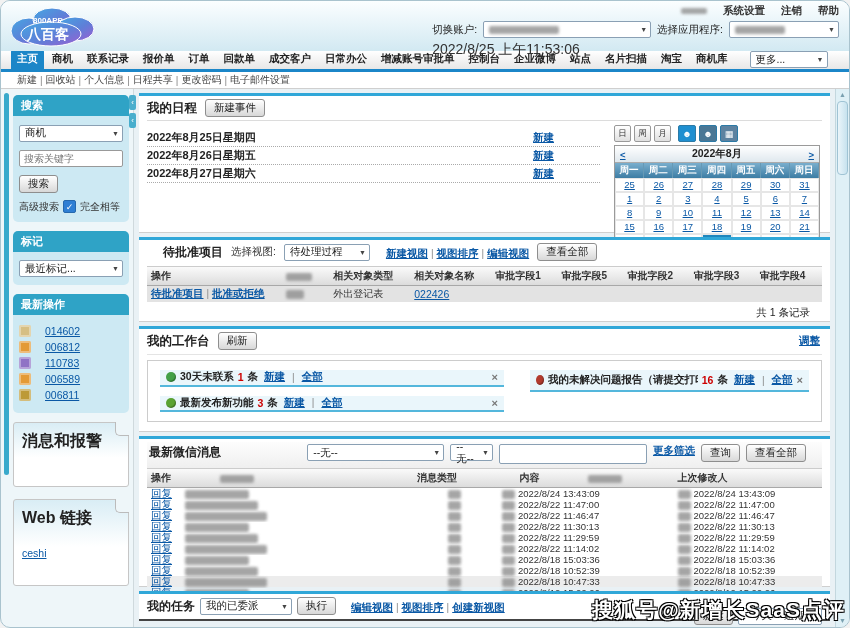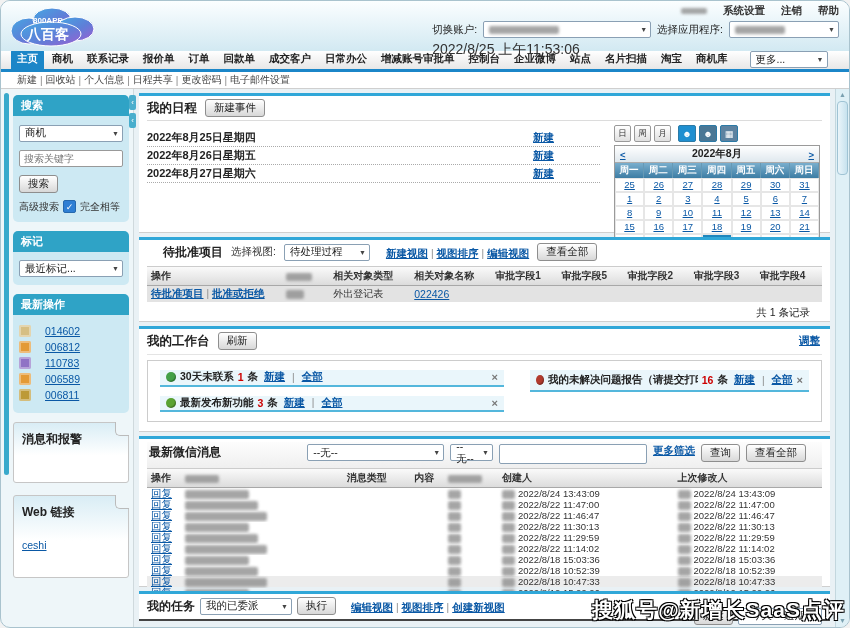--- a/index.html
+++ b/index.html
@@ -48,21 +48,21 @@
     font-size:10px;padding:0 4px;color:#333;font-family:inherit;}
   .chkrow{display:flex;align-items:center;gap:4px;font-size:10px;color:#333;margin-top:7px;}
   .chk{display:inline-flex;align-items:center;justify-content:center;width:11px;height:11px;
     background:#2f7fd4;border:1px solid #2668ad;border-radius:2px;color:#fff;font-size:9px;cursor:pointer;}
   .ritem{display:flex;align-items:center;gap:14px;margin:4px 0;}
   .ric{width:12px;height:12px;border-radius:2px;display:inline-block;box-shadow:inset 0 0 0 2px rgba(255,255,255,.35);}
   .card{position:relative;border:1px solid #c6c6c6;border-radius:3px 14px 3px 3px;
     background:linear-gradient(#d9edf5,#ffffff 55%);margin-bottom:12px;padding:8px 8px 12px;min-height:36px;}
   .fold{position:absolute;top:-1px;right:-1px;width:13px;height:13px;background:#eef6f9;
     border-left:1px solid #bbb;border-bottom:1px solid #bbb;border-radius:0 0 0 5px;}
-  .cardtitle{font-size:12px;font-weight:bold;color:#222;}
+  .cardtitle{font-size:16px;font-weight:bold;color:#222;}
   
   .main{position:relative;flex:1;background:#e9f1f5;border-left:1px solid #cfd9dd;padding:4px 5px 0;overflow:hidden;}
   .panel{position:relative;background:#fff;border-top:3px solid #30a7d8;border-bottom:1px solid #cfcfcf;
     margin-bottom:4px;padding:3px 8px;box-sizing:border-box;}
   .ptitle{font-size:12.5px;font-weight:bold;color:#222;}
   .trow{display:flex;align-items:center;gap:8px;}
   
   .p-sched{height:140px;}
   .sched-body{display:flex;margin-top:4px;}
   .sched-list{flex:1;margin-right:14px;padding-top:4px;}
@@ -488,21 +488,20 @@
           <a class="lnk">更多筛选</a>
           <span class="btn">查询</span>
           <span class="btn" style="margin-left:auto;margin-right:14px;">查看全部</span>
         </div>
         <div class="thead" id="wc-head">
             <div class="th wcol0">操作</div>
             <div class="th wcol1"><span class="blur" style="width: 34px; height: 8px;"></span></div>
             <div class="th wcol2">消息类型</div>
             <div class="th wcol3">内容</div>
             <div class="th wcol4"><span class="blur" style="width: 34px; height: 8px;"></span></div>
-            <div class="th wcol5">创建人</div>
             <div class="th wcol6">上次修改人</div>
           </div>
         <div id="wc-body">
             <div class="wrow">
               <div class="td wcol0"><a class="lnk sm">回复</a></div>
               <div class="td wcol1"><span class="blur" style="width: 64px; height: 9px;"></span></div>
               <div class="td wcol2"></div>
               <div class="td wcol3"></div>
               <div class="td wcol4"><span class="blur" style="width: 13px; height: 9px;"></span></div>
               <div class="td wcol5"><span class="blur" style="width: 13px; height: 9px;"></span><span class="ts">2022/8/24 13:43:09</span></div>

